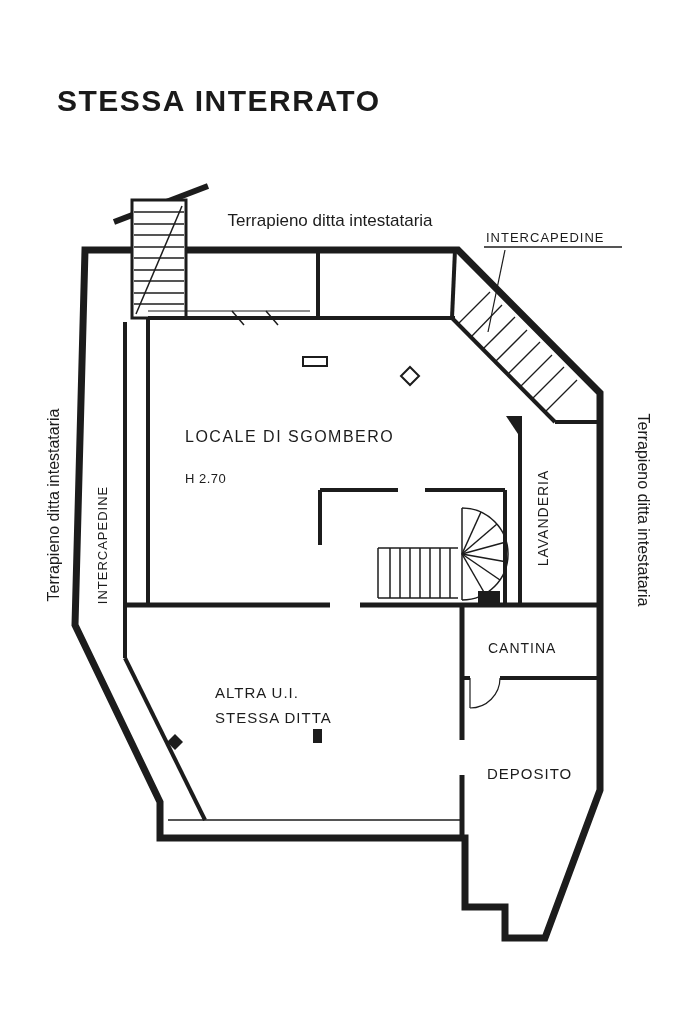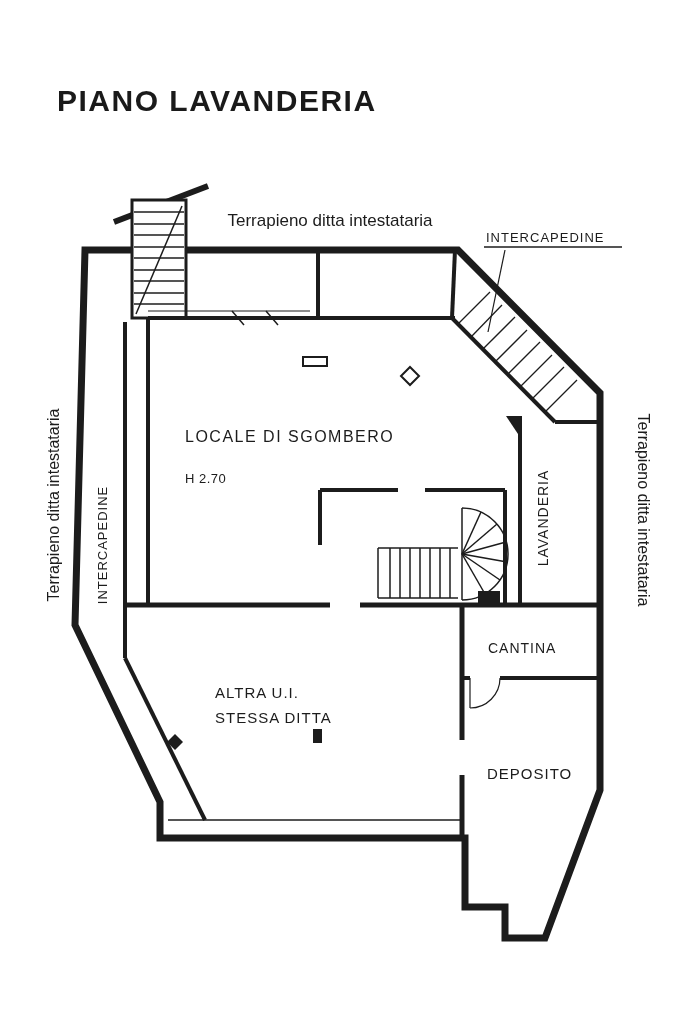--- a/index.html
+++ b/index.html
@@ -23,21 +23,21 @@
   svg text{
     font-family:"Liberation Sans", sans-serif;
     fill:#1c1c1c;
   }
 </style>
 </head>
 <body>
 
 <div class="canvas">
 
-  <div class="title">PIANO LAVANDERIA</div>
+  <div class="title">STESSA INTERRATO</div>
 
   <svg width="683" height="1023" viewBox="0 0 683 1023">
 
     <g stroke="#1c1c1c" fill="#ffffff" stroke-linejoin="miter">
       <path stroke-width="7" d="M85 250 L458 250 L600 393 L600 790 L545 938 L505 938 L505 907 L465 907 L465 838 L160 838 L160 802 L75 625 Z"></path>
     </g>
 
     <g stroke="#1c1c1c" fill="none">
       <line x1="114" y1="222" x2="208" y2="186" stroke-width="6"></line>
       <rect x="132" y="200" width="54" height="118" stroke-width="3" fill="#ffffff"></rect>

